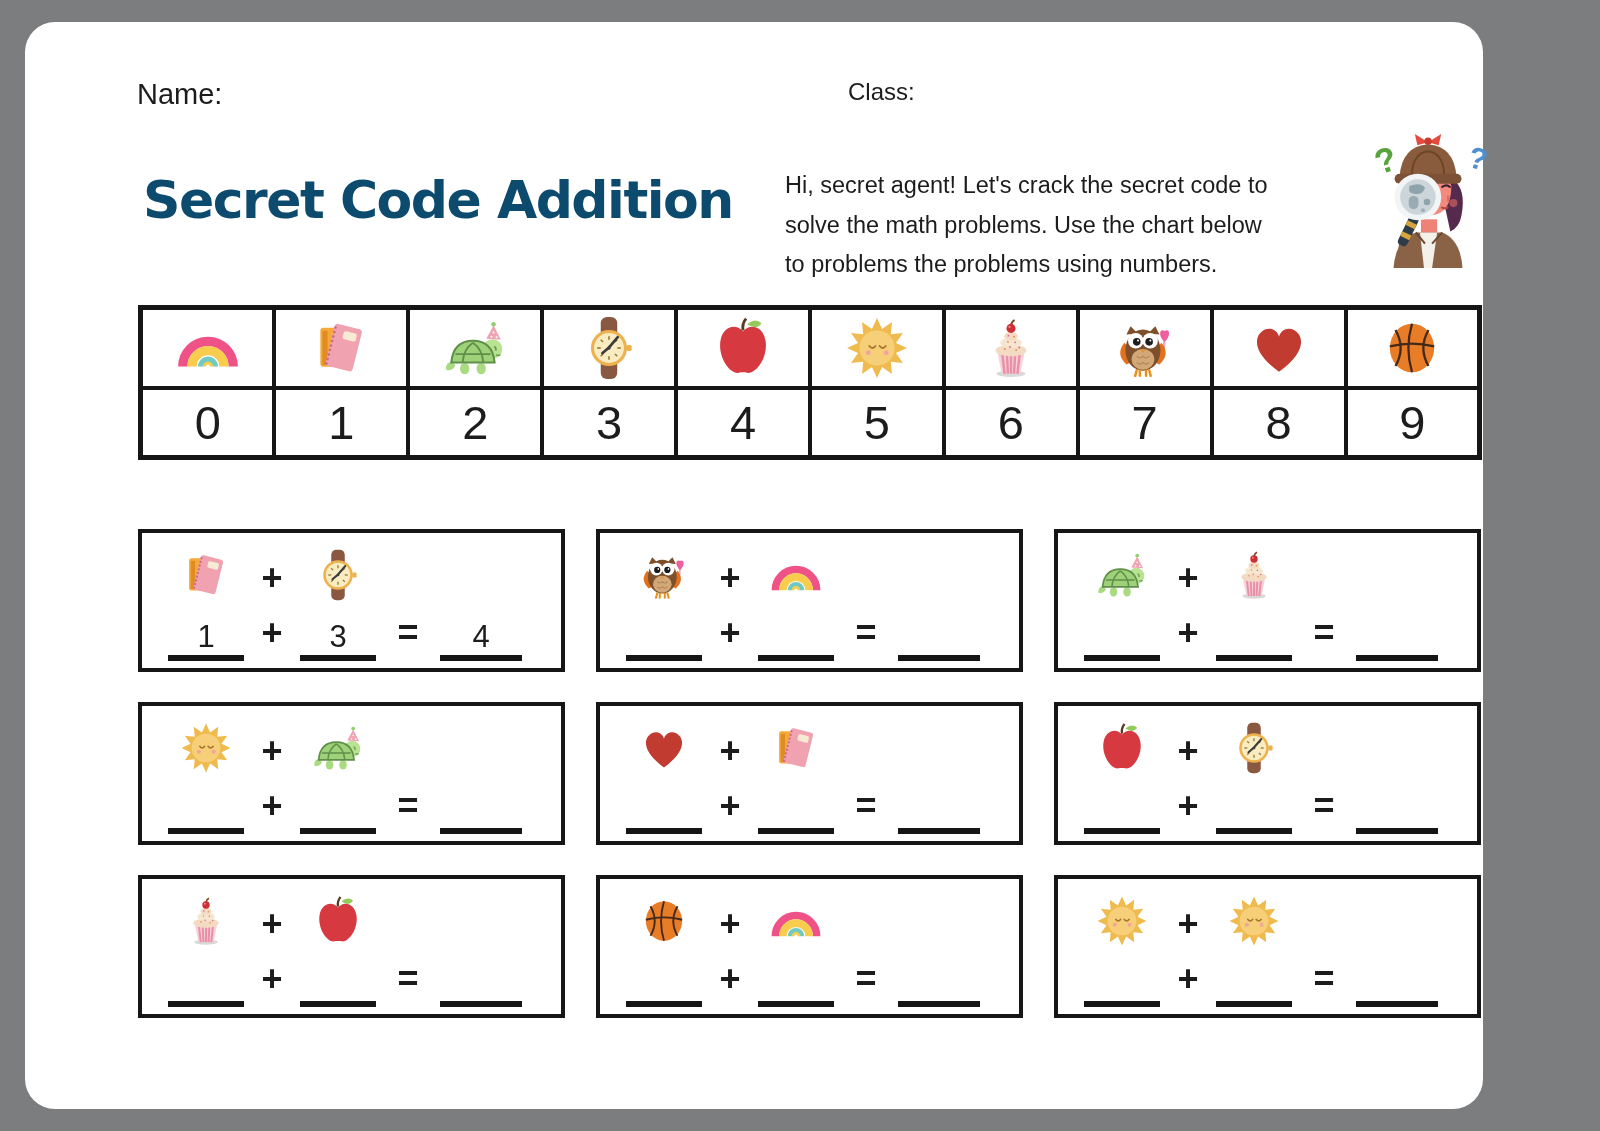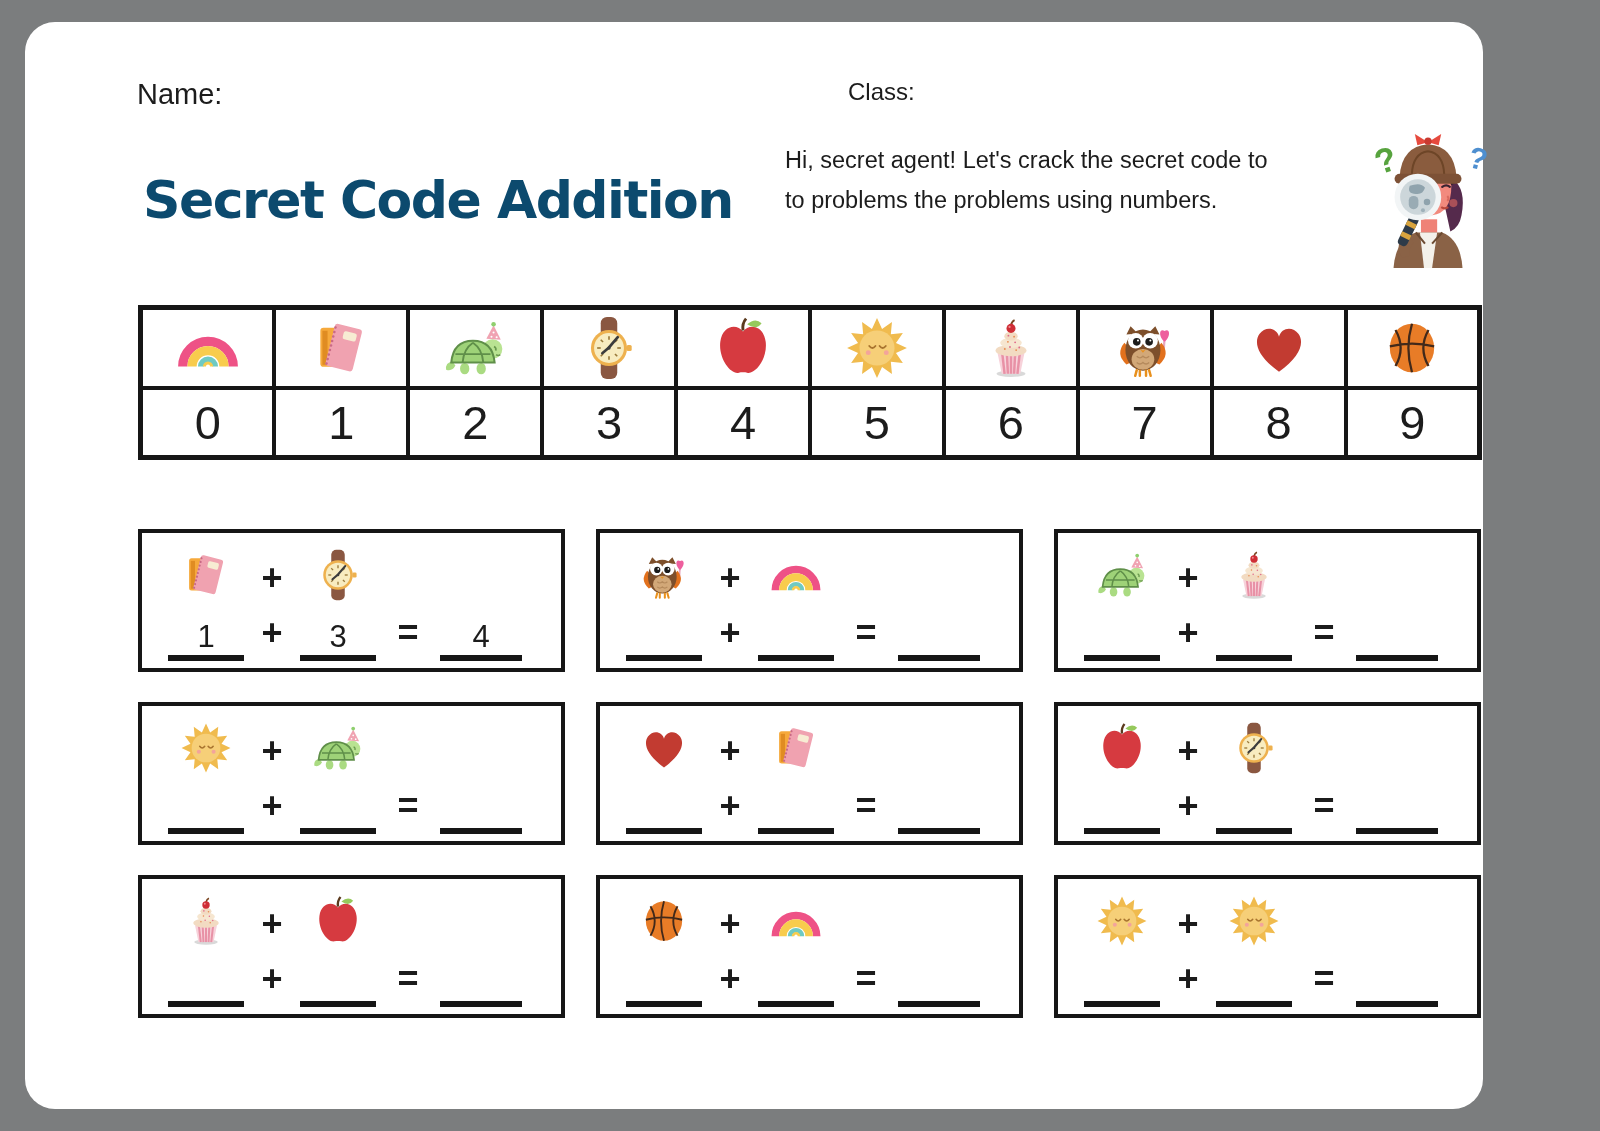--- a/index.html
+++ b/index.html
@@ -12,21 +12,21 @@
   .sheet { position:absolute; left:25px; top:22px; width:1458px; height:1087px;
     background:#ffffff; border-radius:30px; }
 
   .label-name  { position:absolute; left:112px; top:56px;  font-size:29px; }
   .label-class { position:absolute; left:823px; top:56px;  font-size:24px; }
 
   .title { position:absolute; left:118px; top:148px; width:640px;
     font-family:"DejaVu Sans", sans-serif; font-weight:800;
     font-size:52px; letter-spacing:-1.5px; color:#0c4a6e; }
 
-  .instructions { position:absolute; left:760px; top:119px; width:600px;
+  .instructions { position:absolute; left:760px; top:144px; width:600px;
     font-size:23.5px; line-height:39.5px; }
 
   .mascot { position:absolute; left:1340px; top:104px; width:122px; height:142px; }
 
   
   table.chart { position:absolute; left:113px; top:283px; width:1344px;
     border-collapse:collapse; table-layout:fixed; border:5px solid #161616; }
   table.chart td { border:4px solid #161616; text-align:center; vertical-align:middle; padding:0; }
   td.c-icon  { height:80px; }
   td.c-digit { height:70px; font-size:47px; font-weight:400; }
@@ -188,20 +188,21 @@
 
 <div class="sheet">
 
   <div class="label-name">Name:</div>
   <div class="label-class">Class:</div>
 
   <div class="title">Secret Code Addition</div>
 
   <div class="instructions">
     <div>Hi, secret agent! Let's crack the secret code to</div>
+    <div>solve the math problems. Use the chart below</div>
     <div>to problems the problems using numbers.</div>
   </div>
 
   <svg class="mascot" viewBox="0 0 120 140">
     <text x="14" y="48" font-size="34" font-weight="700" fill="#57a33e" transform="rotate(-18 14 48)">?</text>
     <text x="100" y="40" font-size="30" font-weight="700" fill="#4e8fd0" transform="rotate(14 100 40)">?</text>
     <path d="M86 52 q14 10 9 36 q-2 12 -11 16 l-7 -32 z" fill="#552a4c"></path>
     <path d="M38 54 q-7 17 2 29 l9 -7 z" fill="#552a4c"></path>
     <rect x="55" y="92" width="16" height="16" fill="#ef8277"></rect>
     <path d="M40 56 q0 -10 22 -10 q23 0 23 13 q0 27 -19 29 q-25 2 -26 -32 z" fill="#f28a7e"></path>

